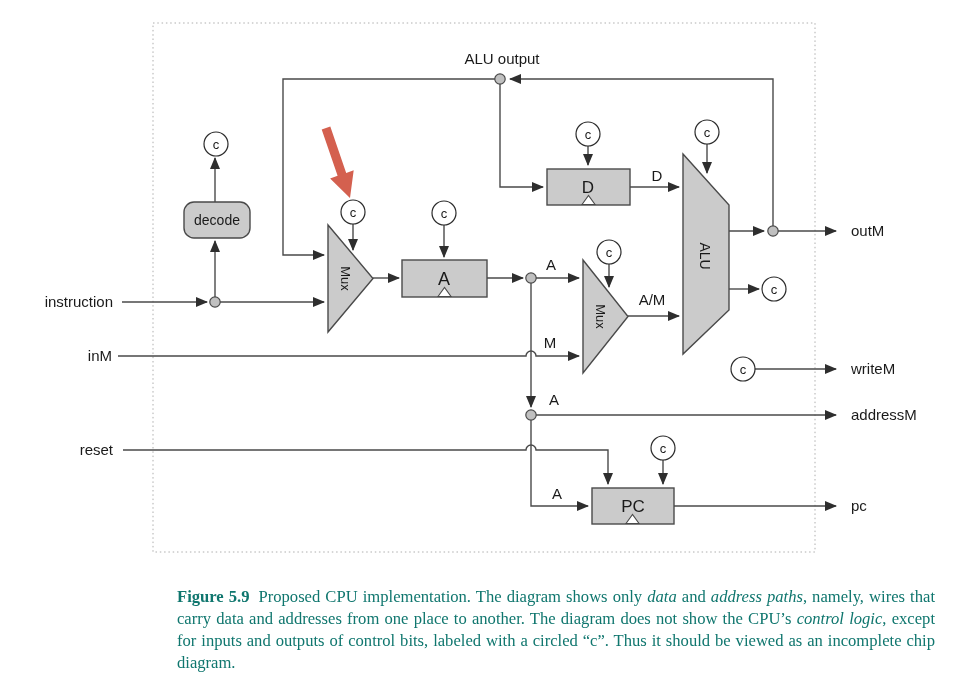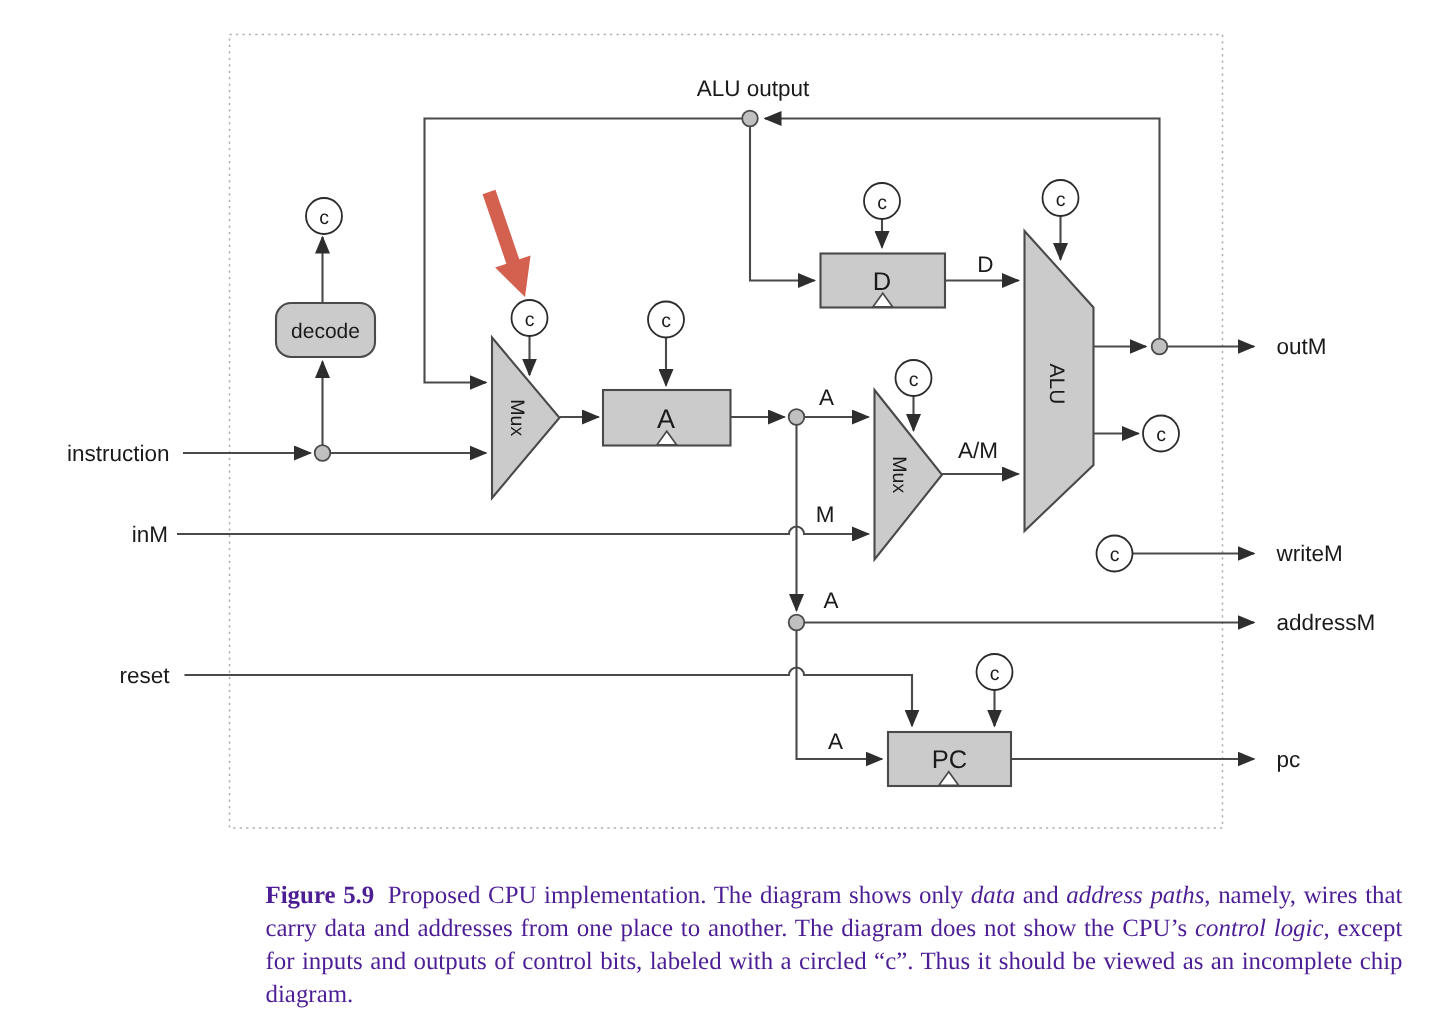--- a/index.html
+++ b/index.html
@@ -13,21 +13,21 @@
   .junction{stroke:#4a4a4a;stroke-width:1.2;}
   .cbit-circle{fill:#ffffff;stroke:#2b2b2b;stroke-width:1.2;}
   .lbl{fill:#1a1a1a;font-family:"Liberation Sans",sans-serif;}
   .t15{font-size:15px;}
   .t14{font-size:14px;}
   .t13{font-size:13px;}
   .t17{font-size:17px;}
   .t18{font-size:18px;}
   .caption{position:absolute;left:177px;top:569px;width:758px;
            font-family:"Liberation Serif",serif;font-size:16.6px;line-height:1.33;
-           color:#4c1d95;text-align:justify;}
+           color:#0f766e;text-align:justify;}
   .caption b{font-weight:bold;margin-right:9px;}
   .caption i{font-style:italic;}
 </style>
 </head>
 <body>
 
 <div class="stage">
   <svg width="969" height="560" viewBox="0 0 969 560">
     <defs>
       <marker id="arrow" markerUnits="userSpaceOnUse" markerWidth="12" markerHeight="10" viewBox="0 0 12 10" refX="11" refY="5" orient="auto">

